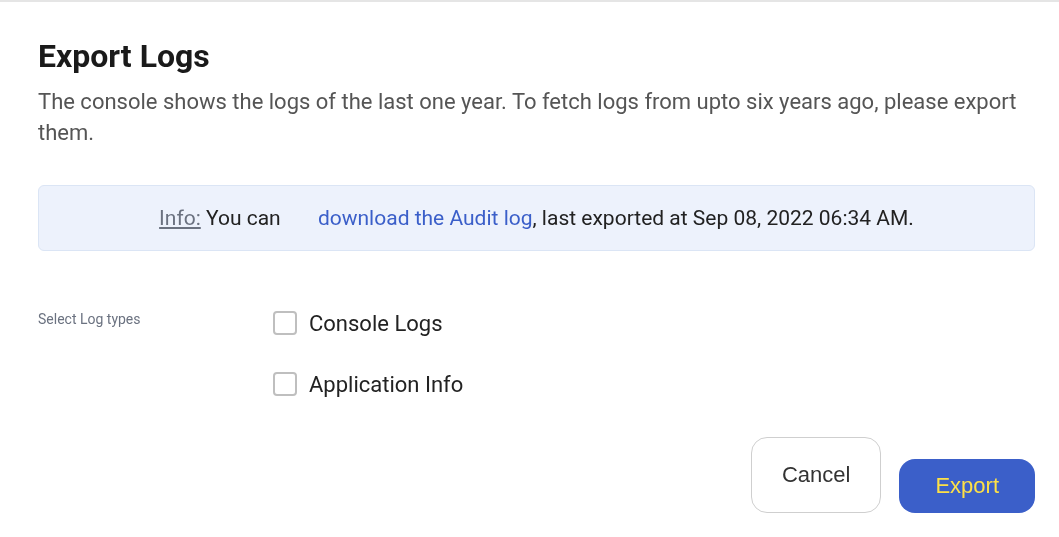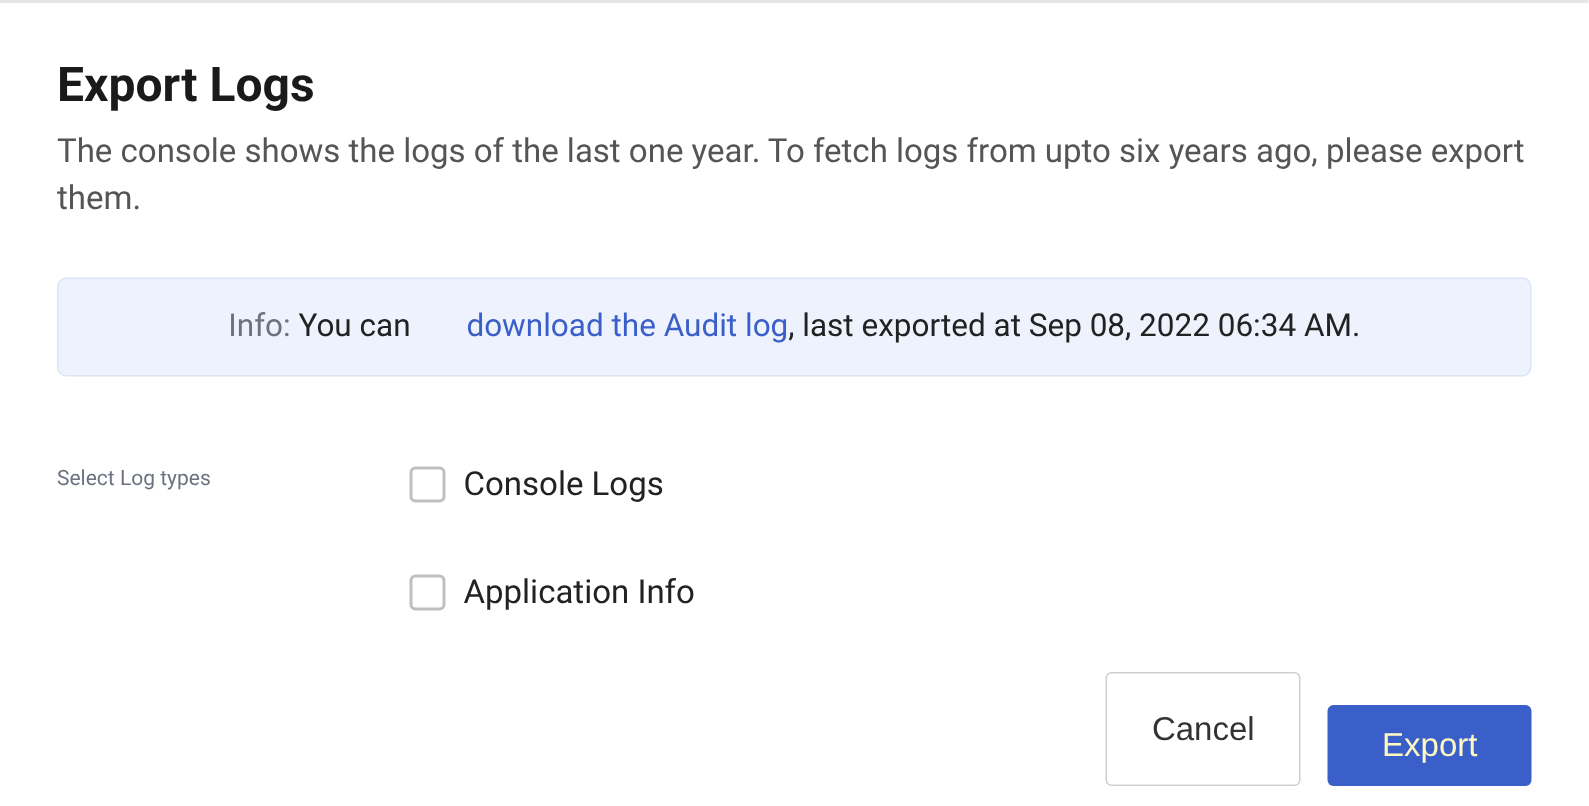--- a/index.html
+++ b/index.html
@@ -9,21 +9,21 @@
     }
     body {
       font-family: -apple-system, BlinkMacSystemFont, "Segoe UI", Roboto, "Helvetica Neue", Arial, sans-serif;
       background: #fff;
       color: #222;
       width: 1059px;
       height: 537px;
       border-top: 2px solid #e5e5e5;
     }
     .container {
-      padding: 35px 38px 0 38px;
+      padding: 35px 24px 0 38px;
     }
     .page-title {
       font-size: 32px;
       font-weight: 700;
       color: #1a1a1a;
       margin-bottom: 12px;
     }
     .page-description {
       font-size: 22px;
       color: #555;
@@ -35,20 +35,21 @@
       border: 1px solid #dbe5f5;
       border-radius: 6px;
       padding: 20px 24px;
       text-align: center;
       font-size: 21px;
       color: #222;
       margin-bottom: 60px;
     }
     .info-label {
       color: #6b7280;
+      text-decoration: underline;
     }
     .info-link {
       color: #3b5fc9;
       text-decoration: none;
       cursor: pointer;
       margin-left: 32px;
     }
     .form-row {
       display: flex;
       align-items: flex-start;
@@ -57,21 +58,21 @@
     .form-label {
       font-size: 14px;
       color: #6b7280;
       width: 235px;
       flex-shrink: 0;
       padding-top: 0;
     }
     .checkbox-group {
       display: flex;
       flex-direction: column;
-      gap: 47px;
+      gap: 36px;
     }
     .checkbox-row {
       display: flex;
       align-items: center;
       gap: 12px;
       cursor: pointer;
     }
     .checkbox-box {
       width: 24px;
       height: 24px;
@@ -86,32 +87,32 @@
     }
     .button-row {
       display: flex;
       justify-content: flex-end;
       gap: 18px;
       padding-right: 0;
     }
     .btn {
       font-size: 22px;
       padding: 14px 30px;
-      border-radius: 4px;
+      border-radius: 16px;
       cursor: pointer;
       border: none;
     }
     .btn-cancel {
       background: #fff;
       border: 1px solid #cfcfcf;
       color: #333;
     }
     .btn-export {
       background: #3b5fc9;
-      color: #fef9c3;
+      color: #fde047;
       padding: 14px 36px;
       margin-top: 22px;
     }
   </style>
 </head>
 <body>
 
 <div class="container">
 
   <h1 class="page-title">Export Logs</h1>

